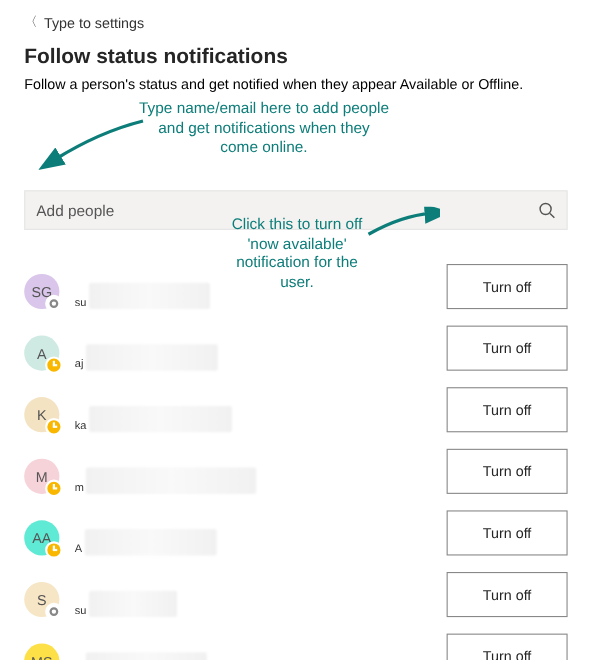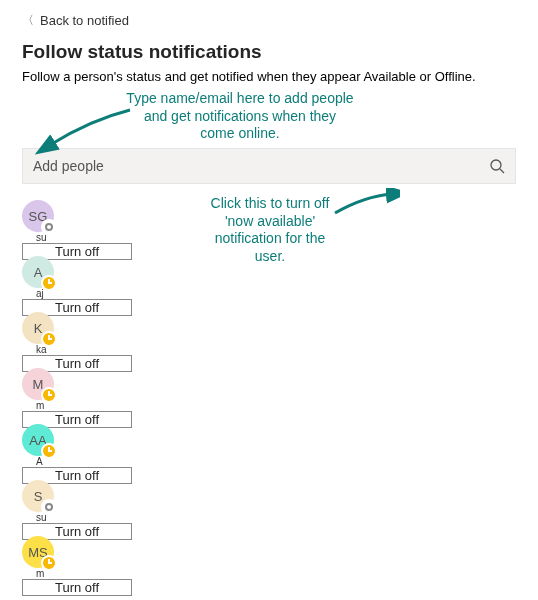--- a/index.html
+++ b/index.html
@@ -26,44 +26,43 @@
     font-size: 19px;
     font-weight: 700;
     padding: 8px 22px 4px 22px;
   }
   .subtitle {
     font-size: 13px;
     color: #000000;
     padding: 2px 22px 10px 22px;
   }
   .search-wrap {
-    margin: 54px 22px 12px 22px;
+    margin: 79px 22px 12px 22px;
     background: #f3f2f1;
     border: 1px solid #e5e5e5;
     height: 36px;
     display: flex;
     align-items: center;
     padding: 0 10px;
   }
   .search-wrap input {
     flex: 1;
     border: none;
     background: transparent;
     font-size: 14px;
     color: #555;
     outline: none;
   }
   .search-wrap input::placeholder { color: #555; }
   .search-wrap .search-ico svg { display:block; }
   .list { padding: 4px 22px 0 22px; }
   .row {
     display: flex;
-    align-items: flex-start;
+    align-items: flex-end;
     height: 56px;
-    flex-direction: column;
   }
   .avatar {
     width: 32px; height: 32px;
     border-radius: 50%;
     display: flex;
     align-items: center;
     justify-content: center;
     font-size: 13px;
     font-weight: 400;
     color: #555;
@@ -115,21 +114,21 @@
   .blur {
     margin-left: 2px;
     height: 24px;
     border-radius: 2px;
     background: linear-gradient(90deg, #f1f1f1, #f9f9f9, #f1f1f1);
     filter: blur(1px);
   }
   .spacer { flex: 1; }
   .turnoff {
     width: 110px;
-    height: 30px;
+    height: 41px;
     border: 1px solid #888;
     background: #fff;
     font-size: 13px;
     color: #252525;
     cursor: pointer;
   }
 
   
   .annot {
     position: absolute;
@@ -142,21 +141,21 @@
   }
   .annot.a1 { left: 125px; top: 90px; width: 230px; }
   .annot.a2 { left: 200px; top: 195px; width: 140px; }
   svg.arrow { position: absolute; pointer-events: none; }
 </style>
 </head>
 <body>
 
 <div class="back-link">
   <span class="chev">〈</span>
-  <span>Back to notified</span>
+  <span>Type to settings</span>
 </div>
 
 <h1 class="title">Follow status notifications</h1>
 <div class="subtitle">Follow a person's status and get notified when they appear Available or Offline.</div>
 
 <div class="annot a1">Type name/email here to add people and get notifications when they come online.</div>
 <svg class="arrow" style="left:35px; top:100px;" width="100" height="55">
   <defs>
       <marker id="ah1" markerWidth="10" markerHeight="10" refX="2" refY="3" orient="auto">
     <path d="M0,0 L0,6 L8,3 z" fill="#0c7d79"></path>

